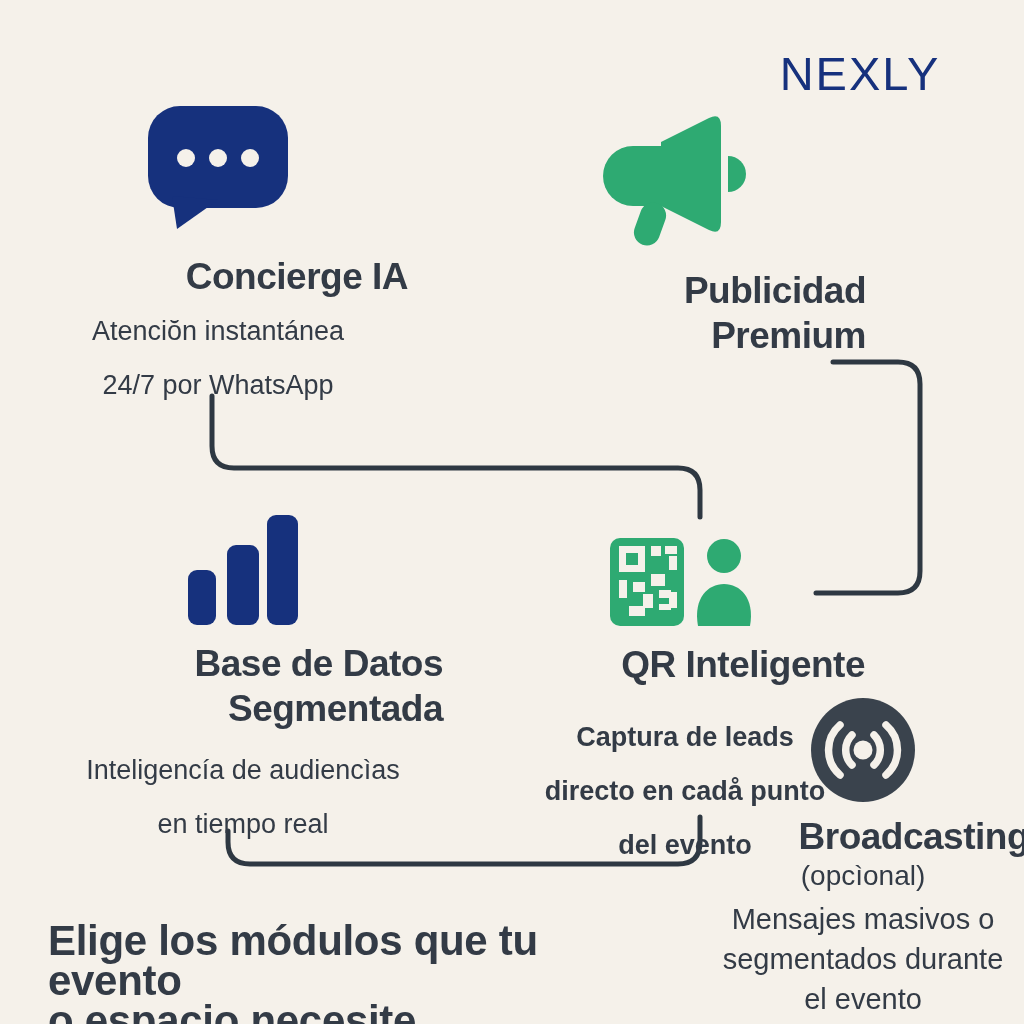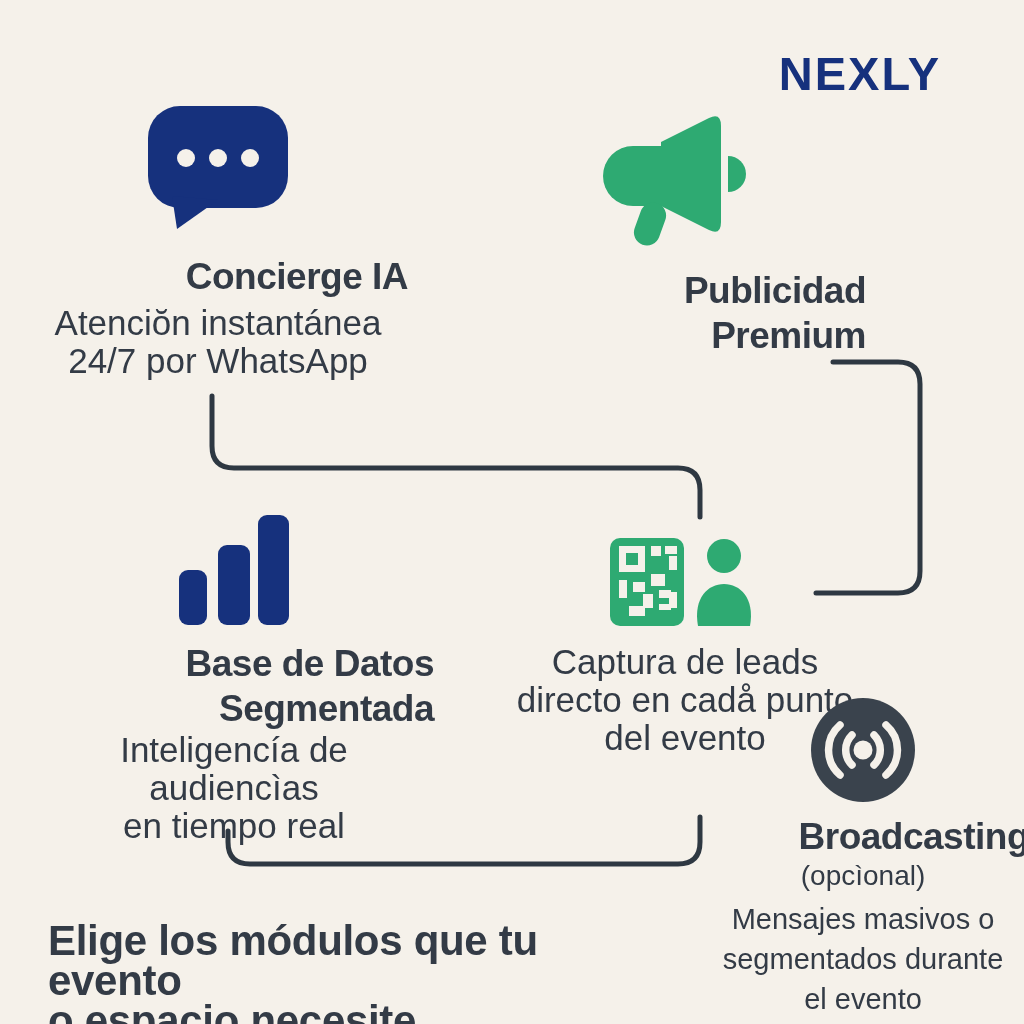--- a/index.html
+++ b/index.html
@@ -18,58 +18,58 @@
     width:1024px;height:1024px;
     background:var(--bg);
     overflow:hidden;
   }
   .connectors{position:absolute;left:0;top:0;width:1024px;height:1024px;pointer-events:none;}
   .connectors path{stroke:var(--connector);stroke-width:5;fill:none;stroke-linecap:round;}
 
   .logo{
     position:absolute;left:700px;top:46px;width:320px;
     text-align:center;
-    font-size:47px;font-weight:700;letter-spacing:2px;
+    font-size:47px;font-weight:400;letter-spacing:2px;
     color:var(--navy);
   }
 
   .module{position:absolute;text-align:center;}
   .module .icon{display:block;margin:0 auto;}
   .module h2{
     color:var(--slate);
     font-size:37px;line-height:45px;font-weight:700;
     white-space:pre-line;
     letter-spacing:-0.5px;
     text-align:right;
   }
   .module p{
     color:var(--slate);
-    font-size:35px;line-height:38px;font-weight:400;
+    font-size:27px;line-height:54px;font-weight:400;
     white-space:pre-line;
   }
   .module .note{
     color:var(--slate);
     font-size:28px;line-height:34px;font-weight:400;
   }
 
   .m-concierge{left:28px;top:106px;width:380px;}
   .m-concierge h2{margin-top:24px;}
   .m-concierge p{margin-top:5px;}
 
   .m-publicidad{left:486px;top:108px;width:380px;}
   .m-publicidad h2{margin-top:20px;}
   .m-publicidad p{margin-top:12px;}
 
-  .m-base{left:34px;top:512px;width:400px;}
+  .m-base{left:43px;top:512px;width:400px;}
   .m-base h2{margin-top:16px;}
-  .m-base p{margin-top:0;}
+  .m-base p{margin-top:12px;}
 
   .m-qr{left:505px;top:536px;width:360px;}
   .m-qr h2{margin-top:14px;}
-  .m-qr p{margin-top:15px;}
+  .m-qr p{margin-top:23px;font-weight:bold;}
 
   .m-broadcast{left:697px;top:698px;width:332px;}
   .m-broadcast h2{margin-top:12px;}
   .m-broadcast .note{margin-top:0;}
   .m-broadcast p{margin-top:6px;font-size:29px;line-height:40px;}
 
   .footer{
     position:absolute;left:48px;top:921px;width:620px;
     color:var(--slate);
     font-size:42px;line-height:40px;font-weight:700;
@@ -145,20 +145,21 @@
         <rect x="33" y="58" width="10" height="14"></rect>
         <rect x="49" y="54" width="12" height="8"></rect>
         <rect x="59" y="56" width="8" height="16"></rect>
         <rect x="49" y="68" width="12" height="6"></rect>
         <rect x="19" y="70" width="16" height="10"></rect>
       </g>
       <rect class="fill-green" x="16" y="17" width="12" height="12"></rect>
       <circle class="fill-green" cx="114" cy="20" r="17"></circle>
       <path class="fill-green" d="M88,90 C83,62 98,48 114,48 C130,48 145,62 140,90 Z"></path>
     </svg>
+    <h2>QR Inteligente</h2>
     <p>Captura de leads
 directo en cadå punto
 del evento</p>
   </section>
 
   <section class="module m-broadcast">
     <svg class="icon" width="104" height="104" viewBox="0 0 104 104">
       <circle class="fill-circle" cx="52" cy="52" r="52"></circle>
       <circle class="fill-bg" cx="52" cy="52" r="9.5"></circle>
       <g fill="none" stroke="#f5f1ea" stroke-width="7.5" stroke-linecap="round">

